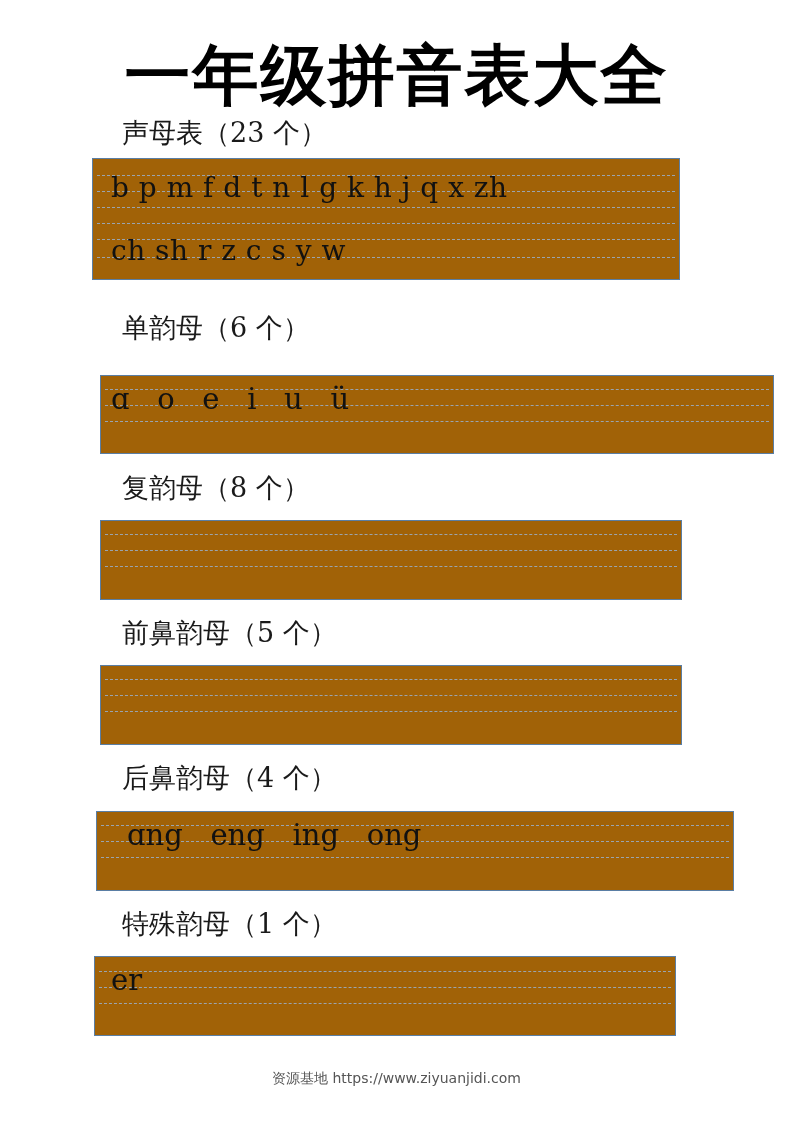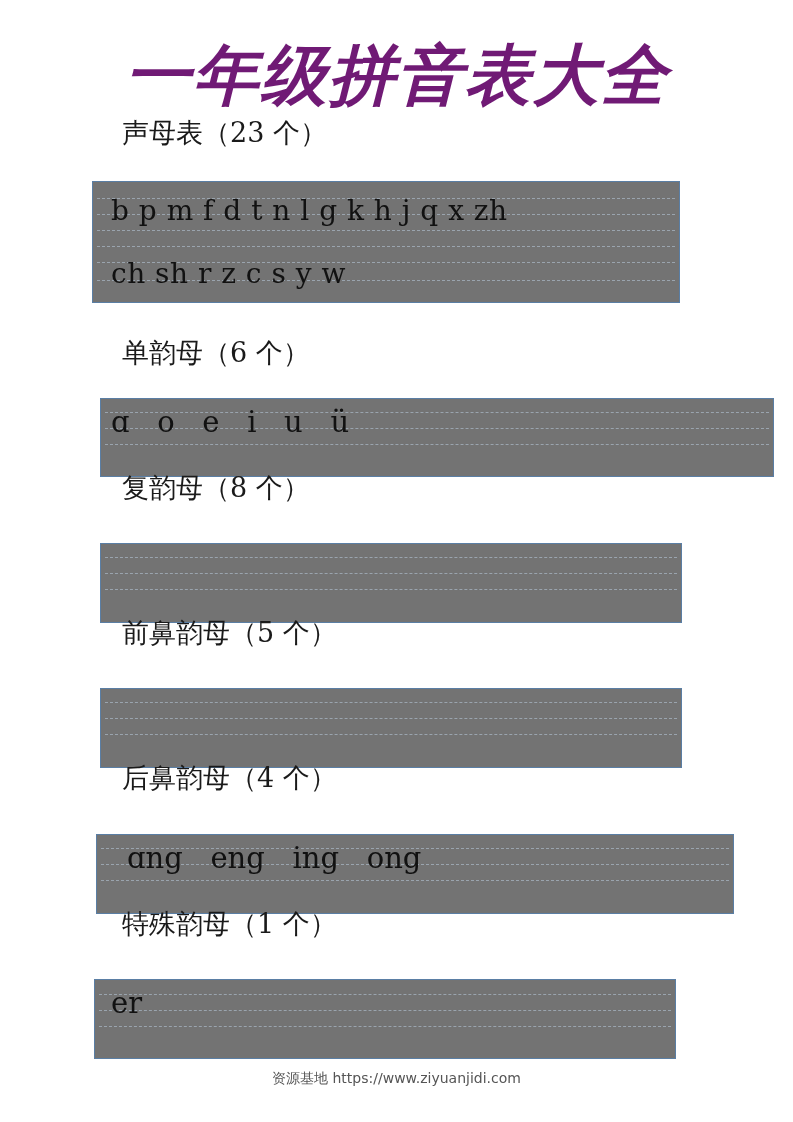--- a/index.html
+++ b/index.html
@@ -3,45 +3,45 @@
 <meta charset="utf-8">
 <style>
   html, body { margin: 0; padding: 0; background: #ffffff; }
   body { width: 793px; height: 1122px; position: relative; overflow: hidden;
          font-family: "DejaVu Serif", "Liberation Serif", serif; color: #111; }
   .title { position: absolute; left: 0; width: 793px; top: 36px; text-align: center;
            font-family: "DejaVu Sans", "Liberation Sans", sans-serif; font-weight: bold;
            font-size: 66px; letter-spacing: 2px; line-height: 80px; }
   .heading { position: absolute; left: 76px; font-size: 27px; line-height: 34px;
              font-family: "DejaVu Serif", "Liberation Serif", serif; color: #1a1a1a; margin-left: 46px; }
-  .box { position: absolute; border: 1.5px solid #5a7ea4; background: #737373; box-sizing: border-box; margin-top: 23px; }
+  .box { position: absolute; border: 1.5px solid #5a7ea4; background: #a16207; box-sizing: border-box; }
   .line { position: absolute; left: 4px; right: 4px; height: 0; border-top: 1px dashed #9aa4ae; }
   .row { position: absolute; white-space: pre; font-family: "DejaVu Serif", "Liberation Serif", serif;
          font-size: 29px; line-height: 34px; color: #111; }
   .footer { position: absolute; left: 0; width: 793px; top: 1070px; text-align: center;
             font-family: "DejaVu Sans", "Liberation Sans", sans-serif; font-size: 14px; color: #555; }
 </style>
 </head>
 <body>
 
-<div class="title" style="color:#701a75;font-style:italic;">一年级拼音表大全</div>
+<div class="title" style="color:#000000;">一年级拼音表大全</div>
 
 <div class="heading" style="top:116px;">声母表（23 个）</div>
 <div class="box" style="left:92px; top:158px; width:588px; height:122px;">
   <div class="line" style="top:16px;"></div>
   <div class="line" style="top:32px;"></div>
   <div class="line" style="top:48px;"></div>
   <div class="line" style="top:64px;"></div>
   <div class="line" style="top:80px;"></div>
   <div class="line" style="top:98px;"></div>
   <div class="row" style="left:18px; top:12px; font-size:28px; letter-spacing:0.5px;">b p m f d t n l g k h j q x zh</div>
   <div class="row" style="left:18px; top:75px; font-size:28px; letter-spacing:0.5px;">ch sh r z c s y w</div>
 </div>
 
-<div class="heading" style="top:336px;text-align:center;">单韵母（6 个）</div>
+<div class="heading" style="top:311px;text-align:center;">单韵母（6 个）</div>
 <div class="box" style="left:100px; top:375px; width:674px; height:79px;">
   <div class="line" style="top:13px;"></div>
   <div class="line" style="top:29px;"></div>
   <div class="line" style="top:45px;"></div>
   <div class="row" style="left:10px; top:6px;">ɑ   o   e   i   u   ü</div>
 </div>
 
 <div class="heading" style="top:471px;">复韵母（8 个）</div>
 <div class="box" style="left:100px; top:520px; width:582px; height:80px;">
   <div class="line" style="top:13px;"></div>

